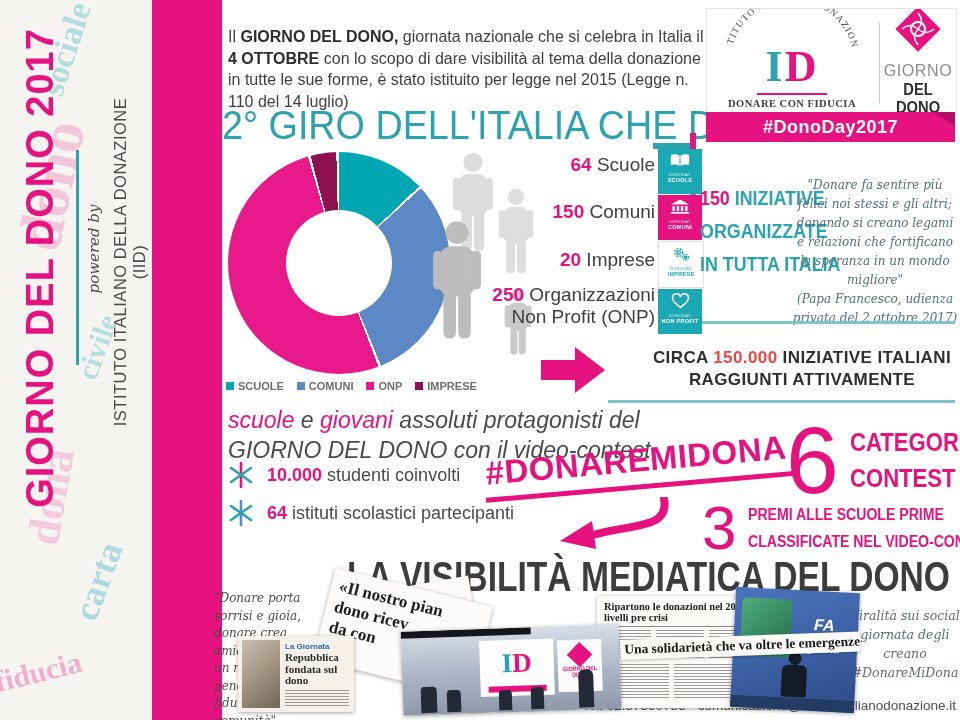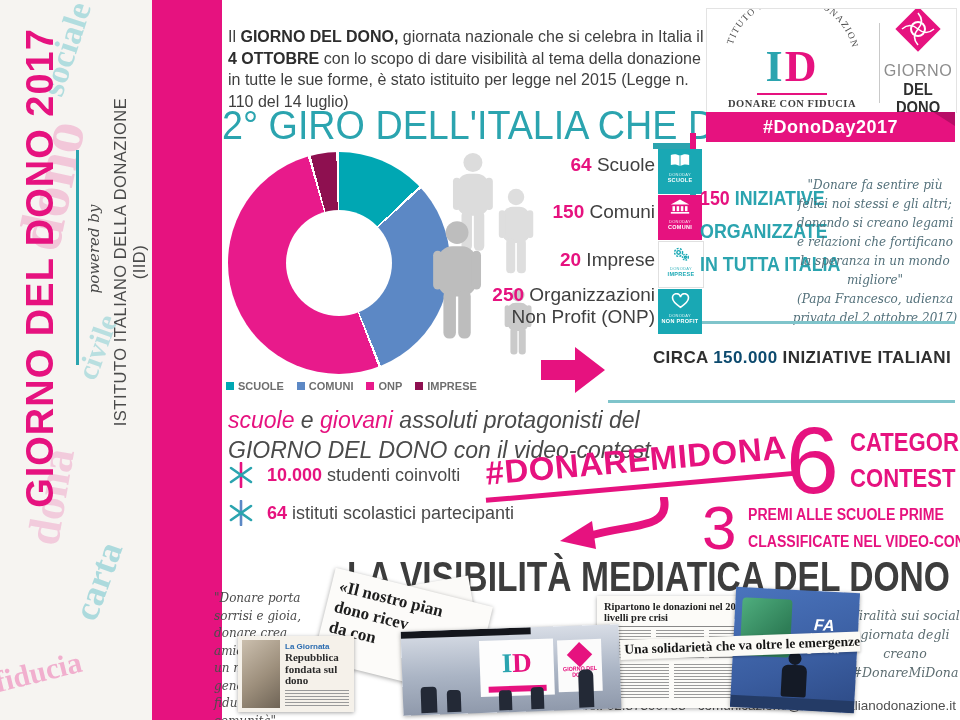--- a/index.html
+++ b/index.html
@@ -70,21 +70,21 @@
   .badge .b-small{font-size:4px;letter-spacing:0.3px;opacity:0.85;}
   .badge .b-label{font-size:5.5px;font-weight:bold;letter-spacing:0.3px;}
 
   .iniz{left:700px;top:181px;width:130px;font-size:21px;font-weight:bold;color:#2ba4af;
         line-height:33px;transform:scaleX(0.85);transform-origin:left top;white-space:nowrap;}
   .iniz .val{color:#e6127f;}
 
   .pope-quote{left:792px;top:176px;width:166px;text-align:center;font-size:12px;line-height:19px;color:#53707a;}
   .hr-teal-a{left:702px;top:321px;width:253px;height:3px;background:#7fc4cb;}
   .reach{left:646px;top:347px;width:312px;text-align:center;font-size:17px;font-weight:800;color:#2f2f2f;line-height:22px;letter-spacing:0.4px;}
-  .reach .val{color:#0c4a6e;}
+  .reach .val{color:#ef4444;}
   .arrow-right{left:541px;top:347px;}
   .hr-teal-b{left:608px;top:400px;width:347px;height:3px;background:#7fc4cb;}
 
   
   .protag{left:228px;top:405px;width:360px;font-size:23px;line-height:30px;color:#4a4a4a;
           font-style:italic;white-space:nowrap;}
   .protag .pink{color:#e6127f;}
   .bullet-row{left:228px;display:flex;align-items:center;gap:13px;font-size:18px;color:#4a4a4a;white-space:nowrap;}
   .bullet-row .v{color:#e6127f;font-weight:bold;}
 
@@ -309,20 +309,21 @@
     <span>"Donare fa sentire più felici noi stessi e gli altri; donando si creano legami e relazioni che fortificano la speranza in un mondo migliore"</span><br>
     <span>(Papa Francesco, udienza privata del 2 ottobre 2017)</span>
   </div>
   <div class="abs hr-teal-a"></div>
 
   <svg class="abs arrow-right" width="64" height="46" viewBox="0 0 64 46">
     <polygon points="0,13 34,13 34,0 64,23 34,46 34,33 0,33" fill="#e6127f"></polygon>
   </svg>
   <div class="abs reach">
     <div><span>CIRCA </span><span class="val">150.000</span><span> INIZIATIVE ITALIANI</span></div>
+    <div>RAGGIUNTI ATTIVAMENTE</div>
   </div>
   <div class="abs hr-teal-b"></div>
 
   <div class="abs protag">
     <div><span class="pink">scuole</span><span> e </span><span class="pink">giovani</span><span> assoluti protagonisti del</span></div>
     <div>GIORNO DEL DONO con il video-contest</div>
   </div>
 
   <div class="abs bullet-row" style="top:462px;">
     <svg width="26" height="26" viewBox="0 0 26 26">

